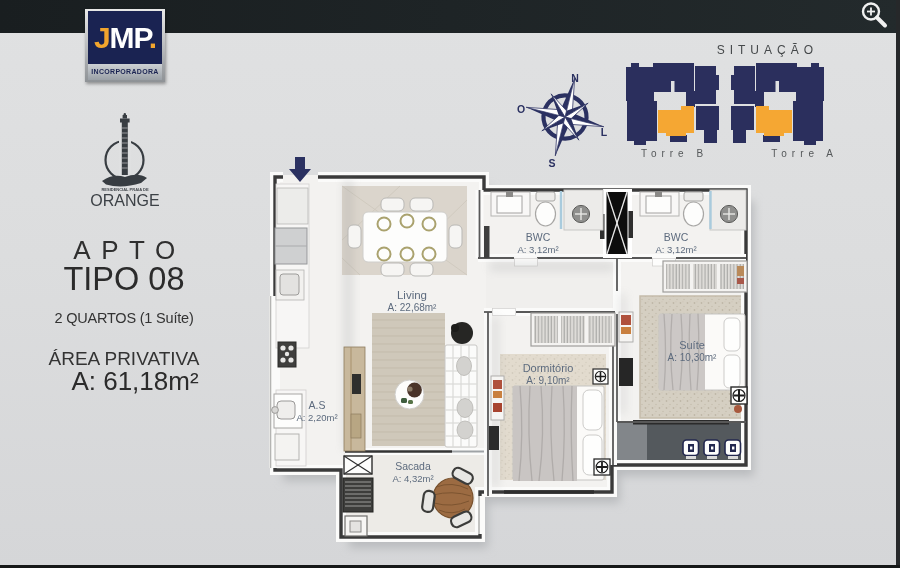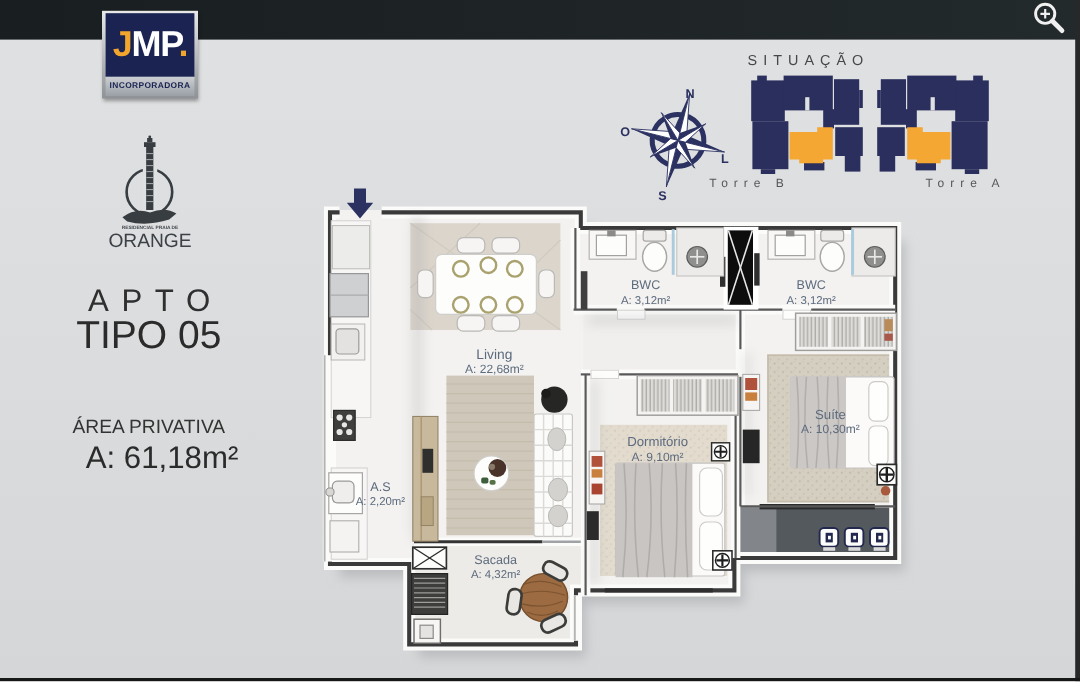--- a/index.html
+++ b/index.html
@@ -59,28 +59,29 @@
 
     <path d="M17,69 Q28,61 40,65 Q53,60 62,66 L56,71 Q37,77 21,72.5 Z" fill="#383d42"></path>
 
     <text x="40" y="78.5" font-size="4" font-weight="bold" fill="#42474c" text-anchor="middle" letter-spacing="0">RESIDENCIAL PRAIA DE</text>
 
     <text x="40" y="94" font-size="16" fill="#3c4146" text-anchor="middle" letter-spacing="0" style="font-family:'Liberation Sans',sans-serif">ORANGE</text>
   </svg>
 
   <div class="abs" style="left:0px;top:235px;width:248px;text-align:center;font-size:26px;letter-spacing:10.5px;color:#2f2f2f;text-indent:11px">APTO</div>
 
-  <div class="abs" style="left:0px;top:261px;width:248px;text-align:center;font-size:32.5px;letter-spacing:0px;color:#2b2b2b">TIPO 05</div>
-
-
-  <div class="abs" style="left:0px;top:348px;width:248px;text-align:center;font-size:16px;color:#333">ÁREA PRIVATIVA</div>
+  <div class="abs" style="left:0px;top:261px;width:248px;text-align:center;font-size:32.5px;letter-spacing:0px;color:#2b2b2b">TIPO 08</div>
+
+  <div class="abs" style="left:0px;top:310px;width:248px;text-align:center;font-size:14.5px;letter-spacing:-0.2px;color:#333">2 QUARTOS (1 Suíte)</div>
+
+  <div class="abs" style="left:0px;top:348px;width:248px;text-align:center;font-size:19px;color:#333">ÁREA PRIVATIVA</div>
 
   <div class="abs" style="left:11px;top:366px;width:248px;text-align:center;font-size:26px;color:#2b2b2b">A: 61,18m²</div>
 
-  <div class="abs" style="left:618px;top:43px;width:200px;text-align:left;font-size:12px;letter-spacing:5px;color:#45484a;text-indent:5px">SITUAÇÃO</div>
+  <div class="abs" style="left:618px;top:43px;width:200px;text-align:right;font-size:12px;letter-spacing:5px;color:#45484a;text-indent:5px">SITUAÇÃO</div>
 
   <svg class="abs" style="left:0;top:0" width="900" height="568" viewBox="0 0 900 568">
 
     <g transform="translate(565,117) rotate(14)">
       <circle r="21.5" fill="none" stroke="#2b3161" stroke-width="4.2"></circle>
       <g>
         <path d="M0,0 L-6,-6 L0,-40 Z" fill="#2b3161"></path>
           <path d="M0,0 L6,-6 L0,-40 Z" fill="#fff" stroke="#2b3161" stroke-width="0.7"></path>
         <path d="M0,0 L6,6 L0,40 Z" fill="#2b3161"></path>
           <path d="M0,0 L-6,6 L0,40 Z" fill="#fff" stroke="#2b3161" stroke-width="0.7"></path>
@@ -140,21 +141,21 @@
         <rect x="8" y="78" width="12" height="4"></rect>
         <rect x="44" y="72" width="17" height="7"></rect>
         <rect x="60" y="28" width="9" height="16"></rect>
       </g>
       <rect x="45" y="18" width="3.5" height="11" fill="#dfe0e1"></rect>
 
       <path d="M32,47 L55,47 L55,43 L68,43 L68,70 L60,70 L60,73 L40,73 L40,70 L32,70 Z" fill="#f5a733"></path>
     </g>
   </svg>
 
-  <div class="abs" style="left:586px;top:148px;width:120px;text-align:left;font-size:10px;letter-spacing:5px;color:#55585a;text-indent:5px">Torre B</div>
+  <div class="abs" style="left:612px;top:148px;width:120px;text-align:center;font-size:10px;letter-spacing:5px;color:#55585a;text-indent:5px">Torre B</div>
 
   <div class="abs" style="left:718px;top:148px;width:120px;text-align:right;font-size:10px;letter-spacing:5px;color:#55585a;text-indent:5px">Torre A</div>
 
   <svg class="abs" style="left:0;top:0" width="900" height="568" viewBox="0 0 900 568">
     <defs>
       <filter id="soft" x="-20%" y="-20%" width="140%" height="140%">
           <feGaussianBlur stdDeviation="5"></feGaussianBlur>
         </filter>
       <pattern id="hatchv" width="3.2" height="6" patternUnits="userSpaceOnUse">
         <rect width="3.2" height="6" fill="#dedcd8"></rect>

